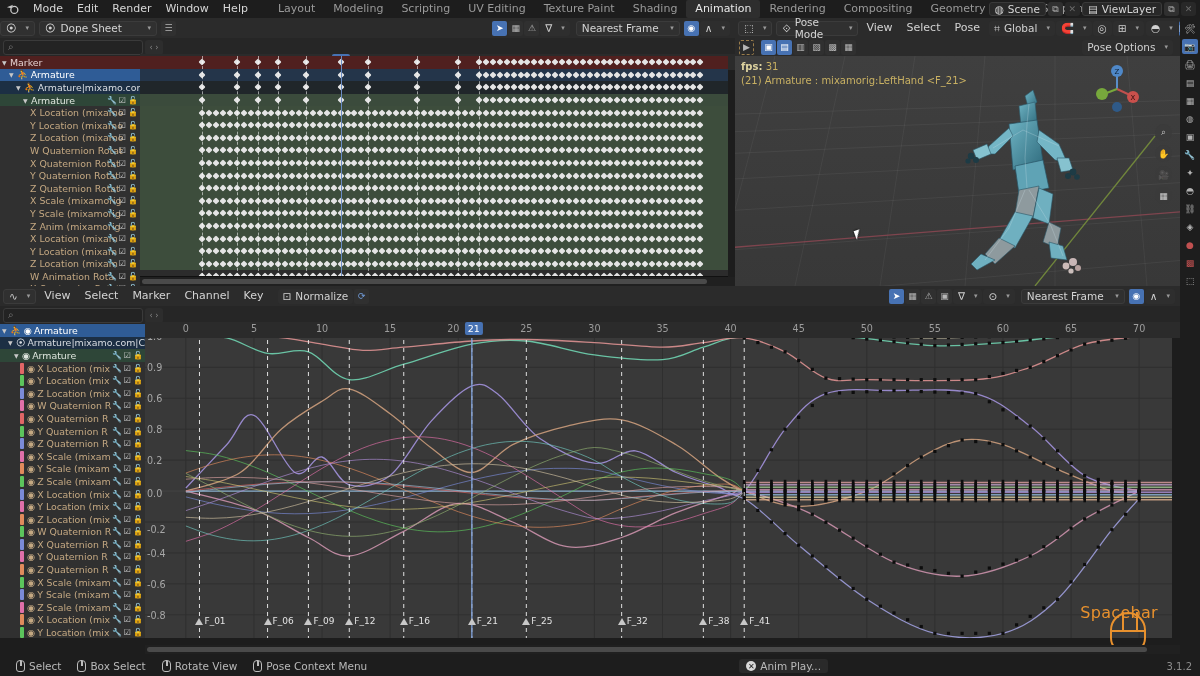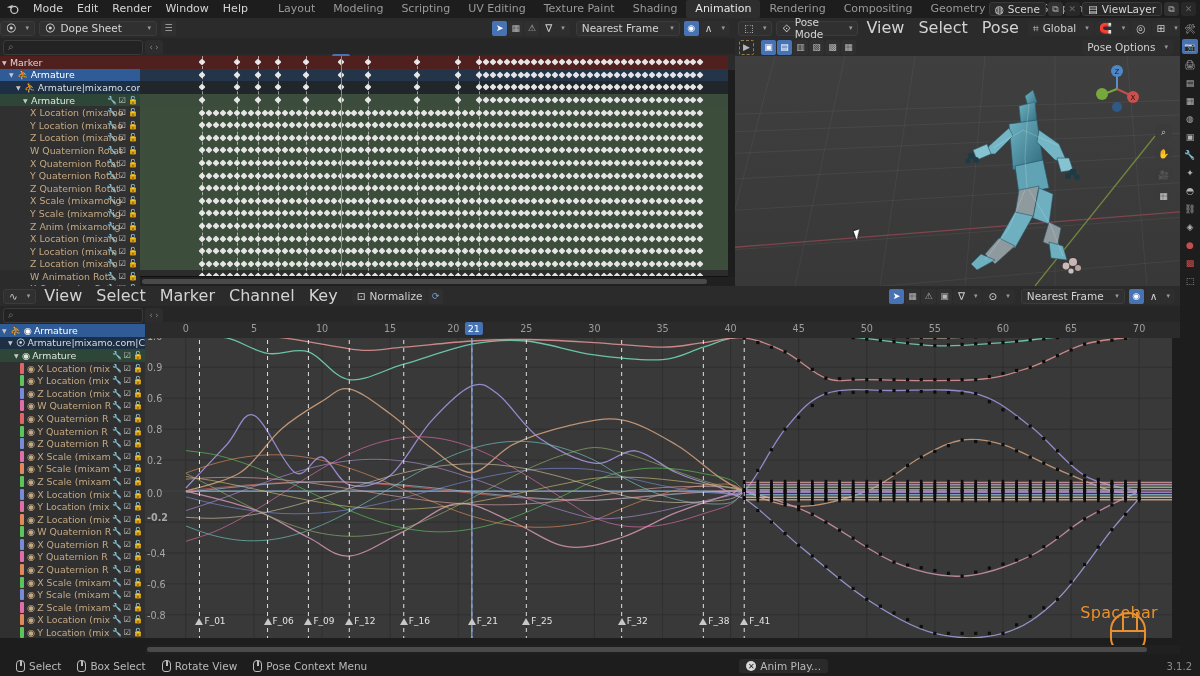--- a/index.html
+++ b/index.html
@@ -21,21 +21,21 @@
   .wsp .ws{padding:0 9px;line-height:18px;color:#9a9a9a;font-size:11px;white-space:nowrap;}
   .wsp .ws.active{background:#2e2e2e;color:#e8e8e8;border-radius:2px;height:18px;}
   .wsp .plus{padding:0 6px;color:#8a8a8a;line-height:18px;}
   .topright{position:absolute;right:0;top:0;height:18px;display:flex;align-items:center;gap:2px;padding-right:4px;}
   .fld{height:14px;background:#282828;border:1px solid #3a3a3a;border-radius:3px;display:flex;align-items:center;padding:0 5px;color:#d6d6d6;font-size:10.5px;gap:4px;}
   .ibtn{height:14px;min-width:15px;background:#303030;border-radius:3px;display:flex;align-items:center;justify-content:center;color:#b5b5b5;font-size:9px;padding:0 3px;}
   .ibtn.dim{color:#6a6a6a;background:#282828;}
 
   
   .hdr{background:#2b2b2b;display:flex;align-items:center;height:20px;gap:1px;}
-  .hdr .mi{padding:0 7px;line-height:20px;color:#d3d3d3;font-size:16px;white-space:nowrap;}
+  .hdr .mi{padding:0 7px;line-height:20px;color:#d3d3d3;font-size:11px;white-space:nowrap;}
   .pill{height:15px;background:#303030;border-radius:3px;display:flex;align-items:center;padding:0 5px;color:#d0d0d0;font-size:10.5px;gap:4px;border:1px solid #3b3b3b;}
   .pill.flat{border:none;background:#2e2e2e;}
   .sq{width:15px;height:15px;border-radius:2px;background:#303030;display:flex;align-items:center;justify-content:center;color:#b6b6b6;font-size:9px;}
   .sq.on{background:#4772b3;color:#fff;}
   .sel{height:15px;min-width:100px;background:#303030;border:1px solid #3b3b3b;border-radius:3px;display:flex;align-items:center;justify-content:space-between;padding:0 5px;color:#d4d4d4;font-size:10.5px;}
   .caret{font-size:7px;color:#9a9a9a;margin-left:5px;}
 
   
   #dope{position:absolute;left:0;top:18px;width:735px;height:268px;background:#1d1d1d;}
   #dopeHdr{height:20px;}
@@ -1820,20 +1820,24 @@
           </g>
 
           <g stroke="#cfe3ea" stroke-width=".5" opacity=".55" fill="none">
             <path d="M66 16 L64 36 L62 70 L64 100"></path>
             <path d="M60 42 L30 60 M60 42 L96 58"></path>
             <path d="M62 102 L46 140 L22 172 M66 102 L88 138 L100 168"></path>
           </g>
         </g>
       </svg>
 
+      <div class="stats">
+        <div><b>fps:</b> <span>31</span></div>
+        <div>(21) Armature : mixamorig:LeftHand &lt;F_21&gt;</div>
+      </div>
 
       <div class="gizmo">
         <svg width="50" height="50" viewBox="0 0 50 50">
           <line x1="25" y1="25" x2="25" y2="8" stroke="#5a8ec9" stroke-width="2"></line>
           <line x1="25" y1="25" x2="40" y2="32" stroke="#c0504d" stroke-width="2"></line>
           <line x1="25" y1="25" x2="12" y2="30" stroke="#78a83c" stroke-width="2"></line>
           <circle cx="25" cy="7" r="6" fill="#4f88c8"></circle>
             <text x="25" y="10" font-size="7" fill="#0d2036" text-anchor="middle" font-family="DejaVu Sans">Z</text>
           <circle cx="41" cy="33" r="6" fill="#c9504c"></circle>
             <text x="41" y="36" font-size="7" fill="#300d0c" text-anchor="middle" font-family="DejaVu Sans">X</text>
@@ -2710,21 +2714,21 @@
           <line x1="326.84210526315786" y1="0" x2="326.84210526315786" y2="314" stroke="#7b9ad0" stroke-width="1.4"></line>
         </svg>
       </div>
     <div class="yaxis" id="grY">
         <div class="yl" style="top: 12.3744px;">1.0</div>
         <div class="yl" style="top: 43.3103px;">0.9</div>
         <div class="yl" style="top: 74.2463px;">0.6</div>
         <div class="yl" style="top: 105.182px;">0.8</div>
         <div class="yl" style="top: 136.118px;">0.2</div>
         <div class="yl" style="top: 169px;">0.0</div>
-        <div class="yl" style="top: 193px; font-weight: bold;">-0.2</div>
+        <div class="yl" style="top: 205px;">-0.2</div>
         <div class="yl" style="top: 228.926px;">-0.4</div>
         <div class="yl" style="top: 259.862px;">-0.6</div>
         <div class="yl" style="top: 290.798px;">-0.8</div>
       </div>
     <div class="grmk" id="grMarkers">
         <div class="mk" style="position: absolute; top: 0px; font-size: 9px; color: rgb(227, 227, 227); left: 59.4737px;"><i style="position:absolute;left:-9px;top:2px;width:0;height:0;border-left:4px solid transparent;border-right:4px solid transparent;border-bottom:7px solid #c8c8c8"></i>F_01</div>
         <div class="mk" style="position: absolute; top: 0px; font-size: 9px; color: rgb(227, 227, 227); left: 127.566px;"><i style="position:absolute;left:-9px;top:2px;width:0;height:0;border-left:4px solid transparent;border-right:4px solid transparent;border-bottom:7px solid #c8c8c8"></i>F_06</div>
         <div class="mk" style="position: absolute; top: 0px; font-size: 9px; color: rgb(227, 227, 227); left: 168.421px;"><i style="position:absolute;left:-9px;top:2px;width:0;height:0;border-left:4px solid transparent;border-right:4px solid transparent;border-bottom:7px solid #c8c8c8"></i>F_09</div>
         <div class="mk" style="position: absolute; top: 0px; font-size: 9px; color: rgb(227, 227, 227); left: 209.276px;"><i style="position:absolute;left:-9px;top:2px;width:0;height:0;border-left:4px solid transparent;border-right:4px solid transparent;border-bottom:7px solid #c8c8c8"></i>F_12</div>
         <div class="mk" style="position: absolute; top: 0px; font-size: 9px; color: rgb(227, 227, 227); left: 263.75px;"><i style="position:absolute;left:-9px;top:2px;width:0;height:0;border-left:4px solid transparent;border-right:4px solid transparent;border-bottom:7px solid #c8c8c8"></i>F_16</div>

